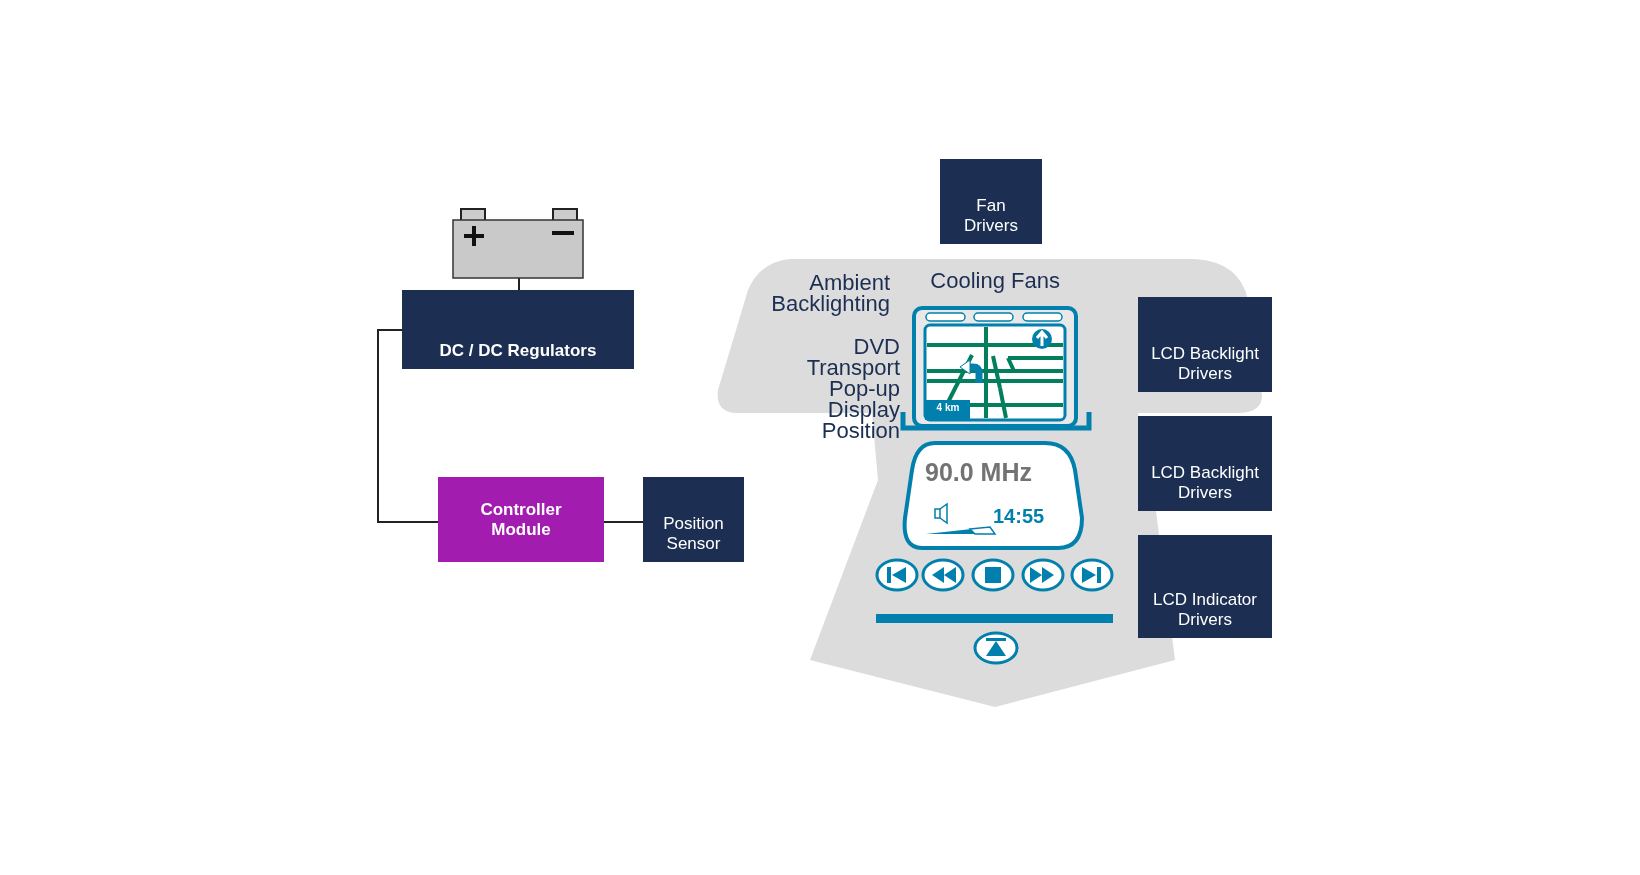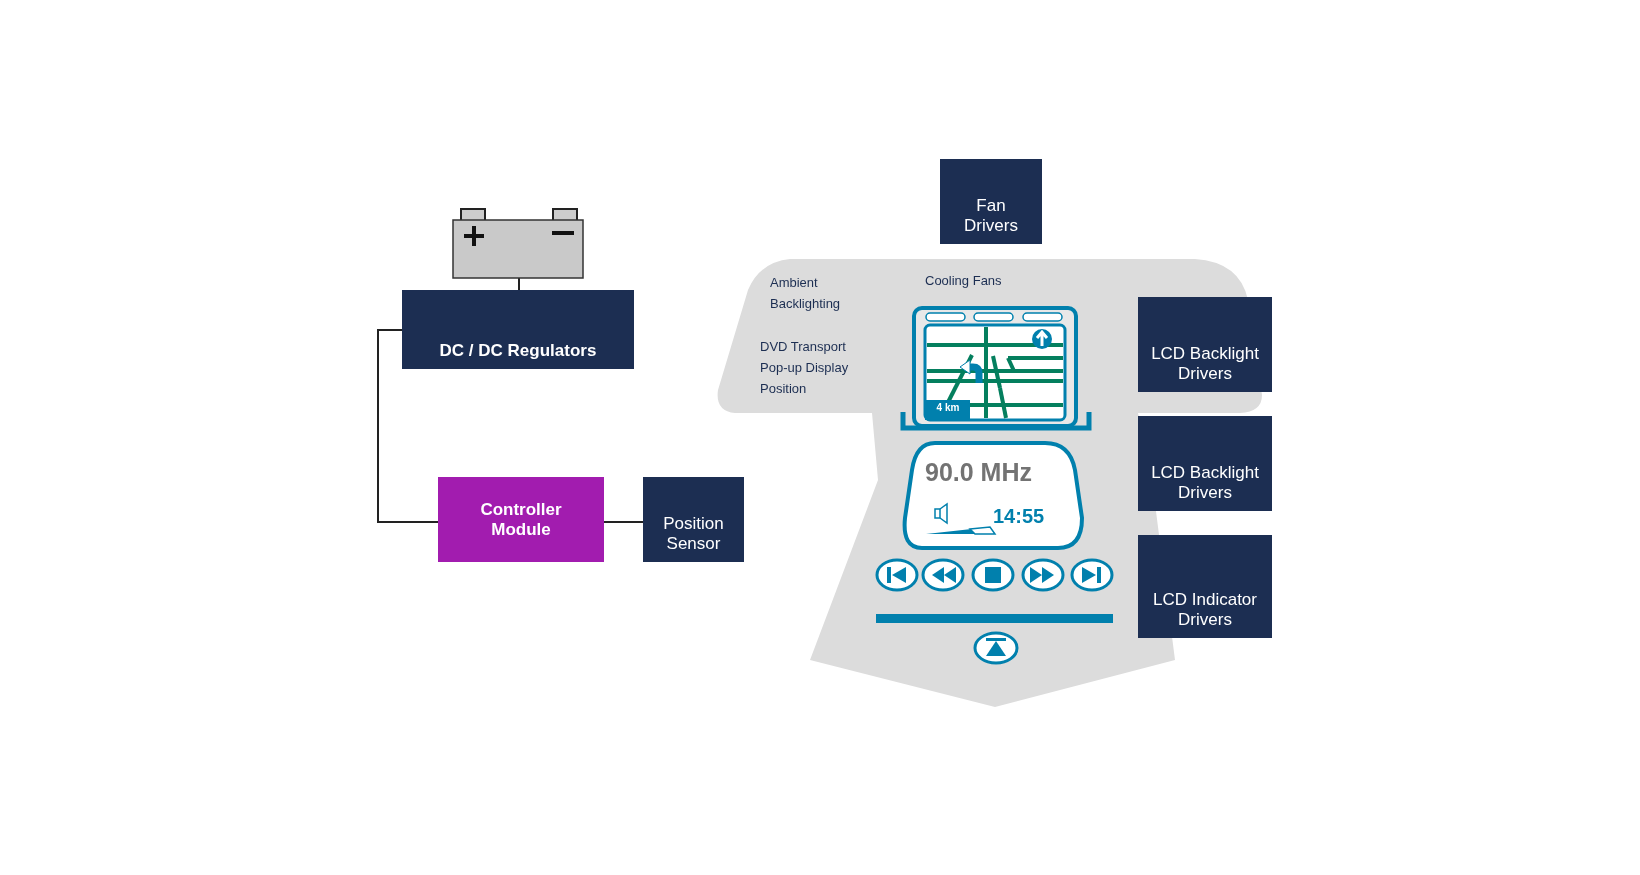--- a/index.html
+++ b/index.html
@@ -1,21 +1,21 @@
 <!DOCTYPE html>
 <html><head>
 <meta charset="utf-8">
 <style>
   html,body{margin:0;padding:0;background:#fff;}
   body{width:1640px;height:875px;position:relative;overflow:hidden;font-family:"Liberation Sans",sans-serif;}
   .box{position:absolute;background:#1c2e52;color:#fff;display:flex;align-items:flex-end;justify-content:center;text-align:center;font-size:17px;line-height:20px;padding-bottom:8px;box-sizing:border-box;}
   .box span{white-space:pre-line;}
   .bold{font-weight:bold;}
   .green{background:#a21caf;}
-  .lbl{position:absolute;color:#1c2e52;font-size:13px;line-height:21px;text-align:left;white-space:pre-line;}
+  .lbl{position:absolute;color:#1c2e52;font-size:22px;line-height:21px;text-align:right;white-space:pre-line;}
   svg{position:absolute;left:0;top:0;}
 </style>
 </head>
 <body>
 
 <svg width="1640" height="875">
 
   <line x1="519" y1="278" x2="519" y2="292" stroke="#222" stroke-width="2"></line>
   <polyline points="402,330 378,330 378,522 440,522" fill="none" stroke="#222" stroke-width="2"></polyline>
   <line x1="604" y1="522" x2="643" y2="522" stroke="#222" stroke-width="2"></line>

